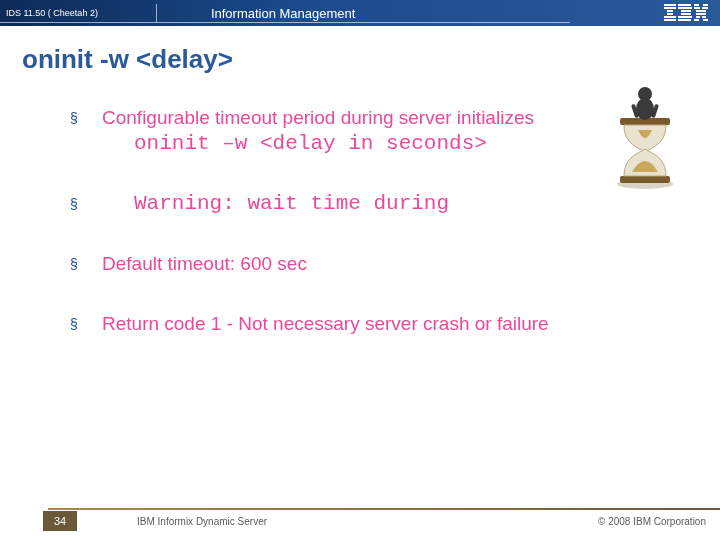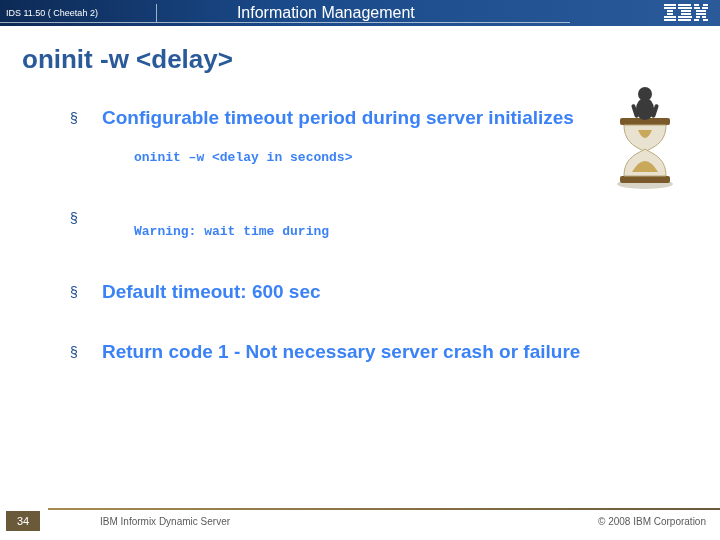--- a/index.html
+++ b/index.html
@@ -26,23 +26,22 @@
     padding: 0 6px;
     white-space: nowrap;
   }
   .header-divider {
     width: 1px;
     height: 18px;
     background: rgba(255,255,255,0.6);
     margin: 0 4px;
   }
   .header-section {
-    font-size: 16px;
+    font-size: 13px;
     padding-left: 2px;
-    margin-left: 26px;
   }
   .header-underline {
     position: absolute;
     left: 0;
     right: 150px;
     bottom: 3px;
     height: 1px;
     background: rgba(255,255,255,0.6);
   }
   .ibm-logo {
@@ -73,45 +72,45 @@
     margin-right: 22px;
     margin-top: 4px;
     color: #1a4a8a;
     font-size: 14px;
     line-height: 18px;
   }
   .bullet-body {
     flex: 1;
     font-size: 19px;
     line-height: 26px;
-    color: #3b82f6;
-    font-weight: bold;
+    color: #ec4899;
   }
   .code {
     font-family: "Courier New", monospace;
-    font-size: 13px;
+    font-size: 21px;
     display: block;
     padding-left: 32px;
-    margin-top: 14px;
+    margin-top: 0;
   }
   .hourglass {
     position: absolute;
     right: 40px;
     top: 80px;
     width: 70px;
     height: 110px;
   }
   .footer {
     position: absolute;
     left: 0;
     right: 0;
     bottom: 8px;
     height: 22px;
     display: flex;
     align-items: center;
+    padding-left: 37px;
   }
   .slide-num {
     background: #6b5a3a;
     color: #fff;
     font-size: 11px;
     width: 34px;
     height: 20px;
     display: flex;
     align-items: center;
     justify-content: center;

